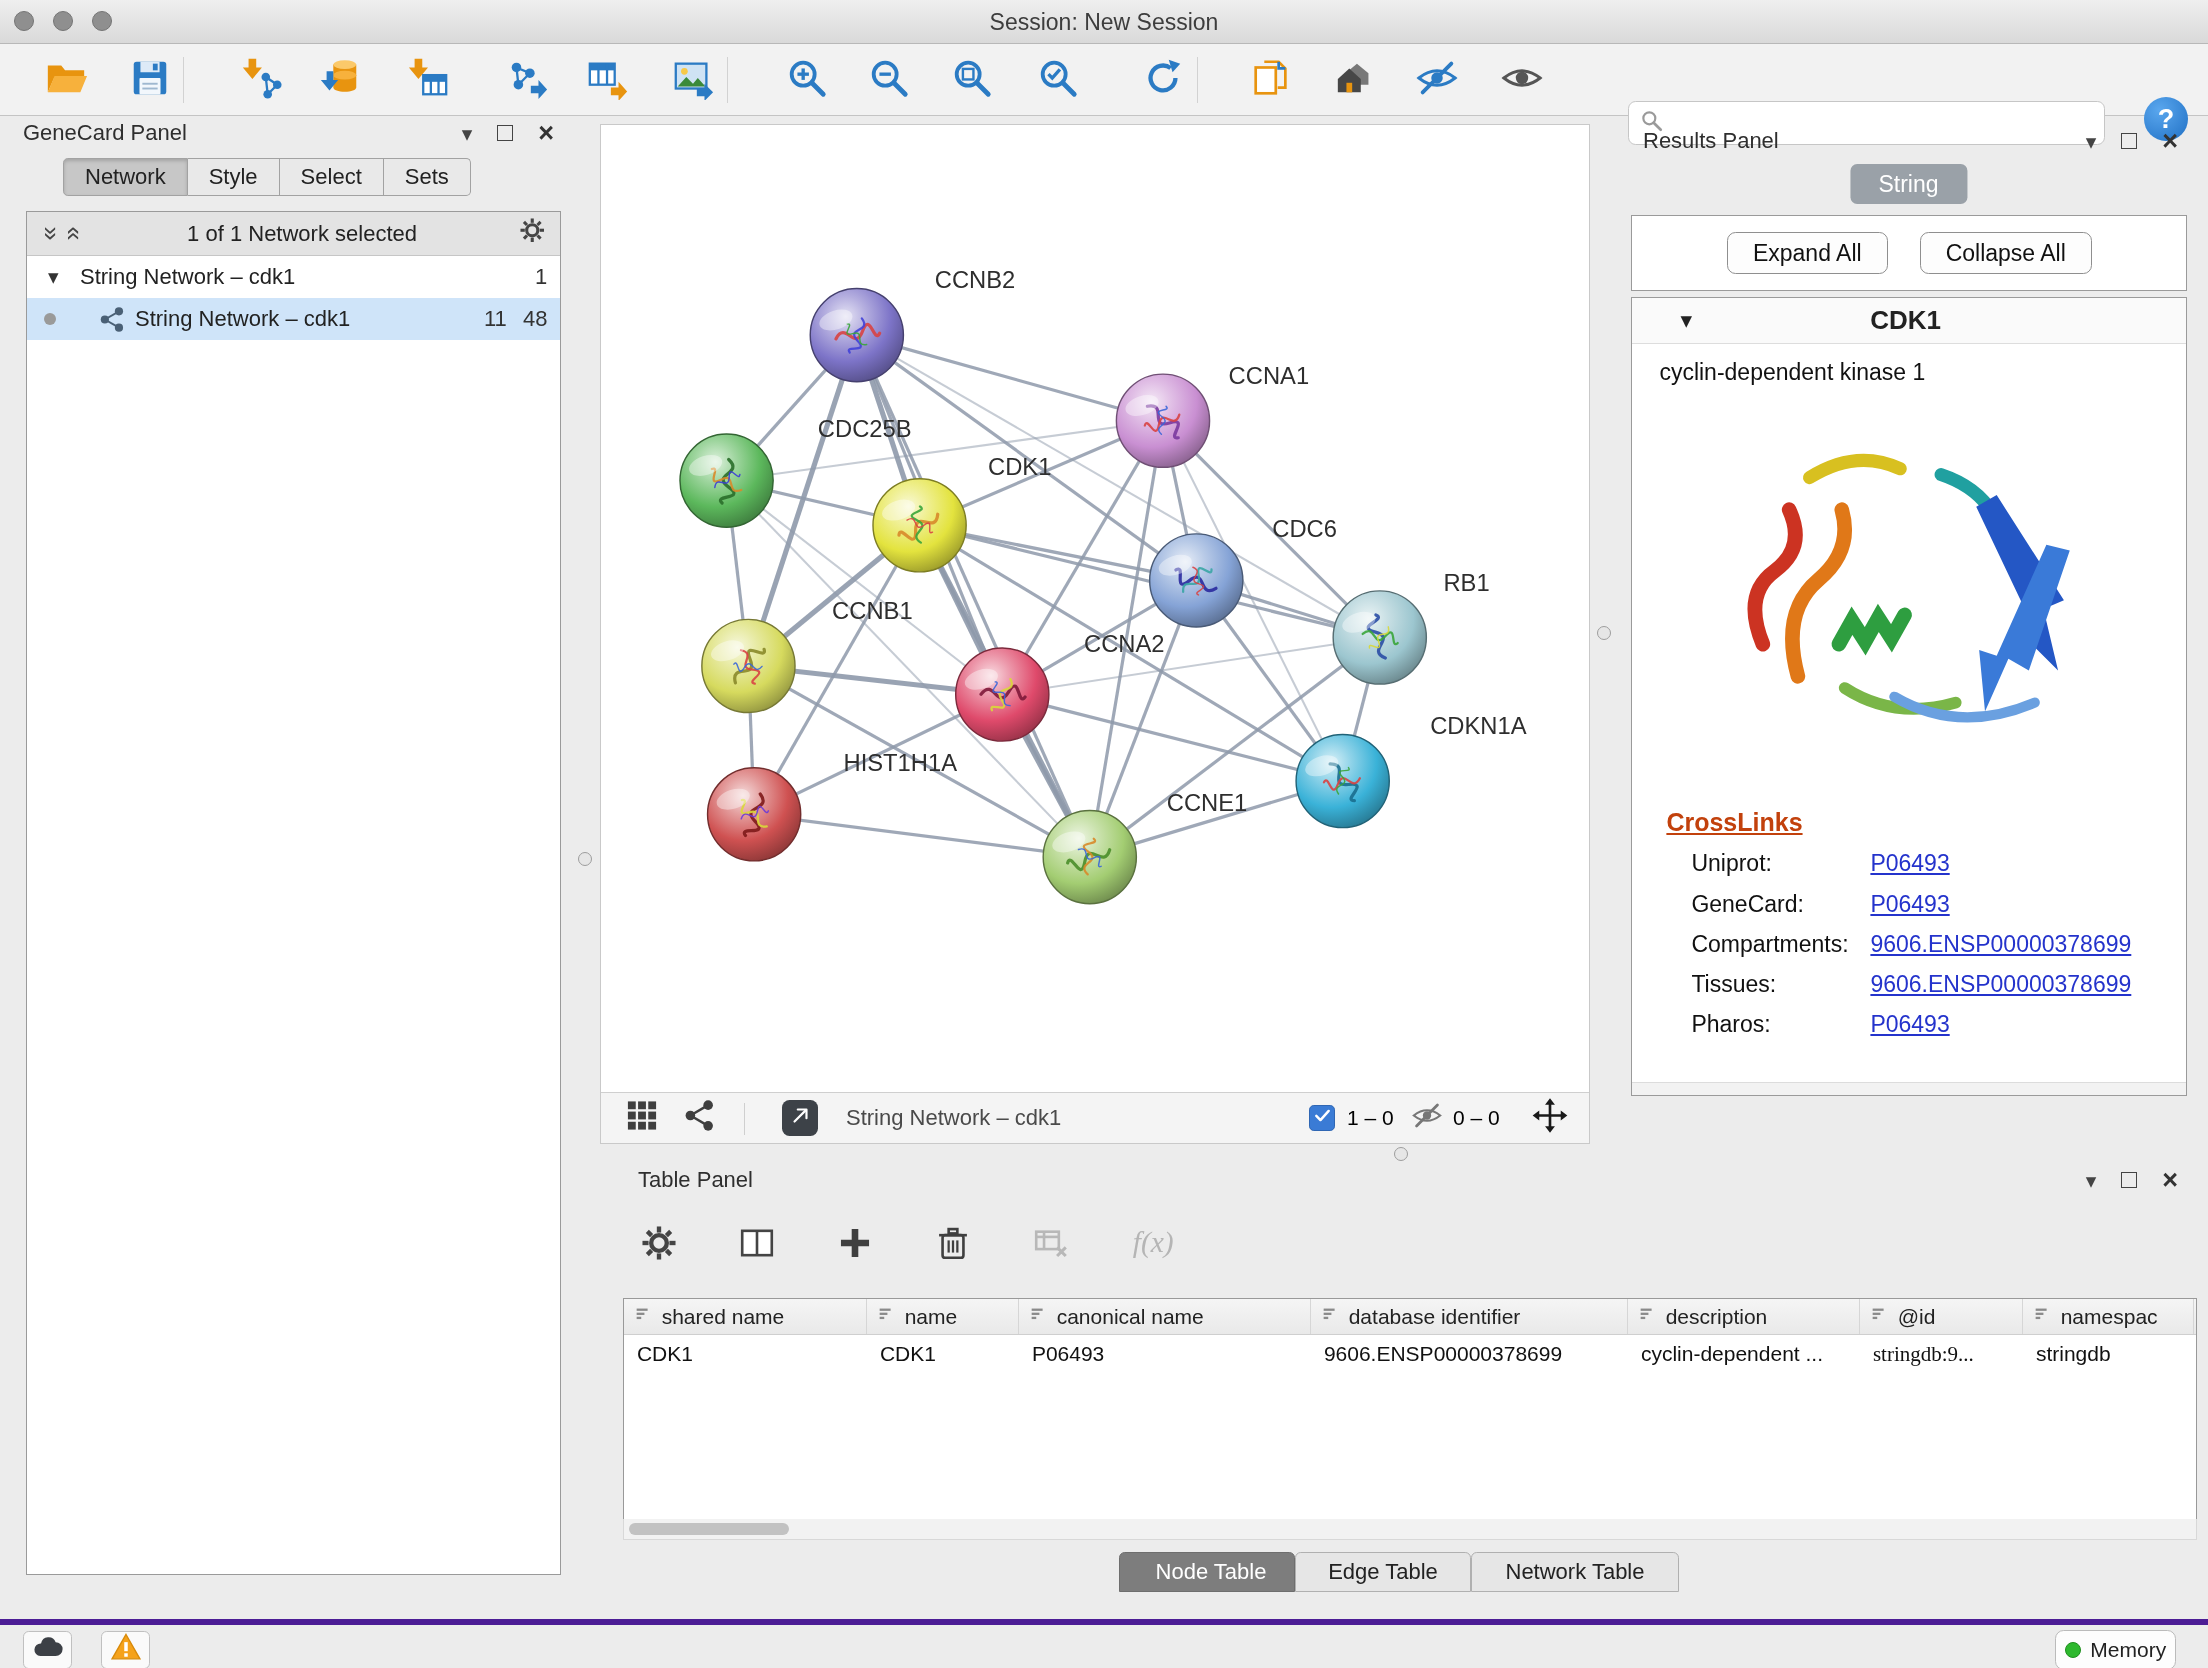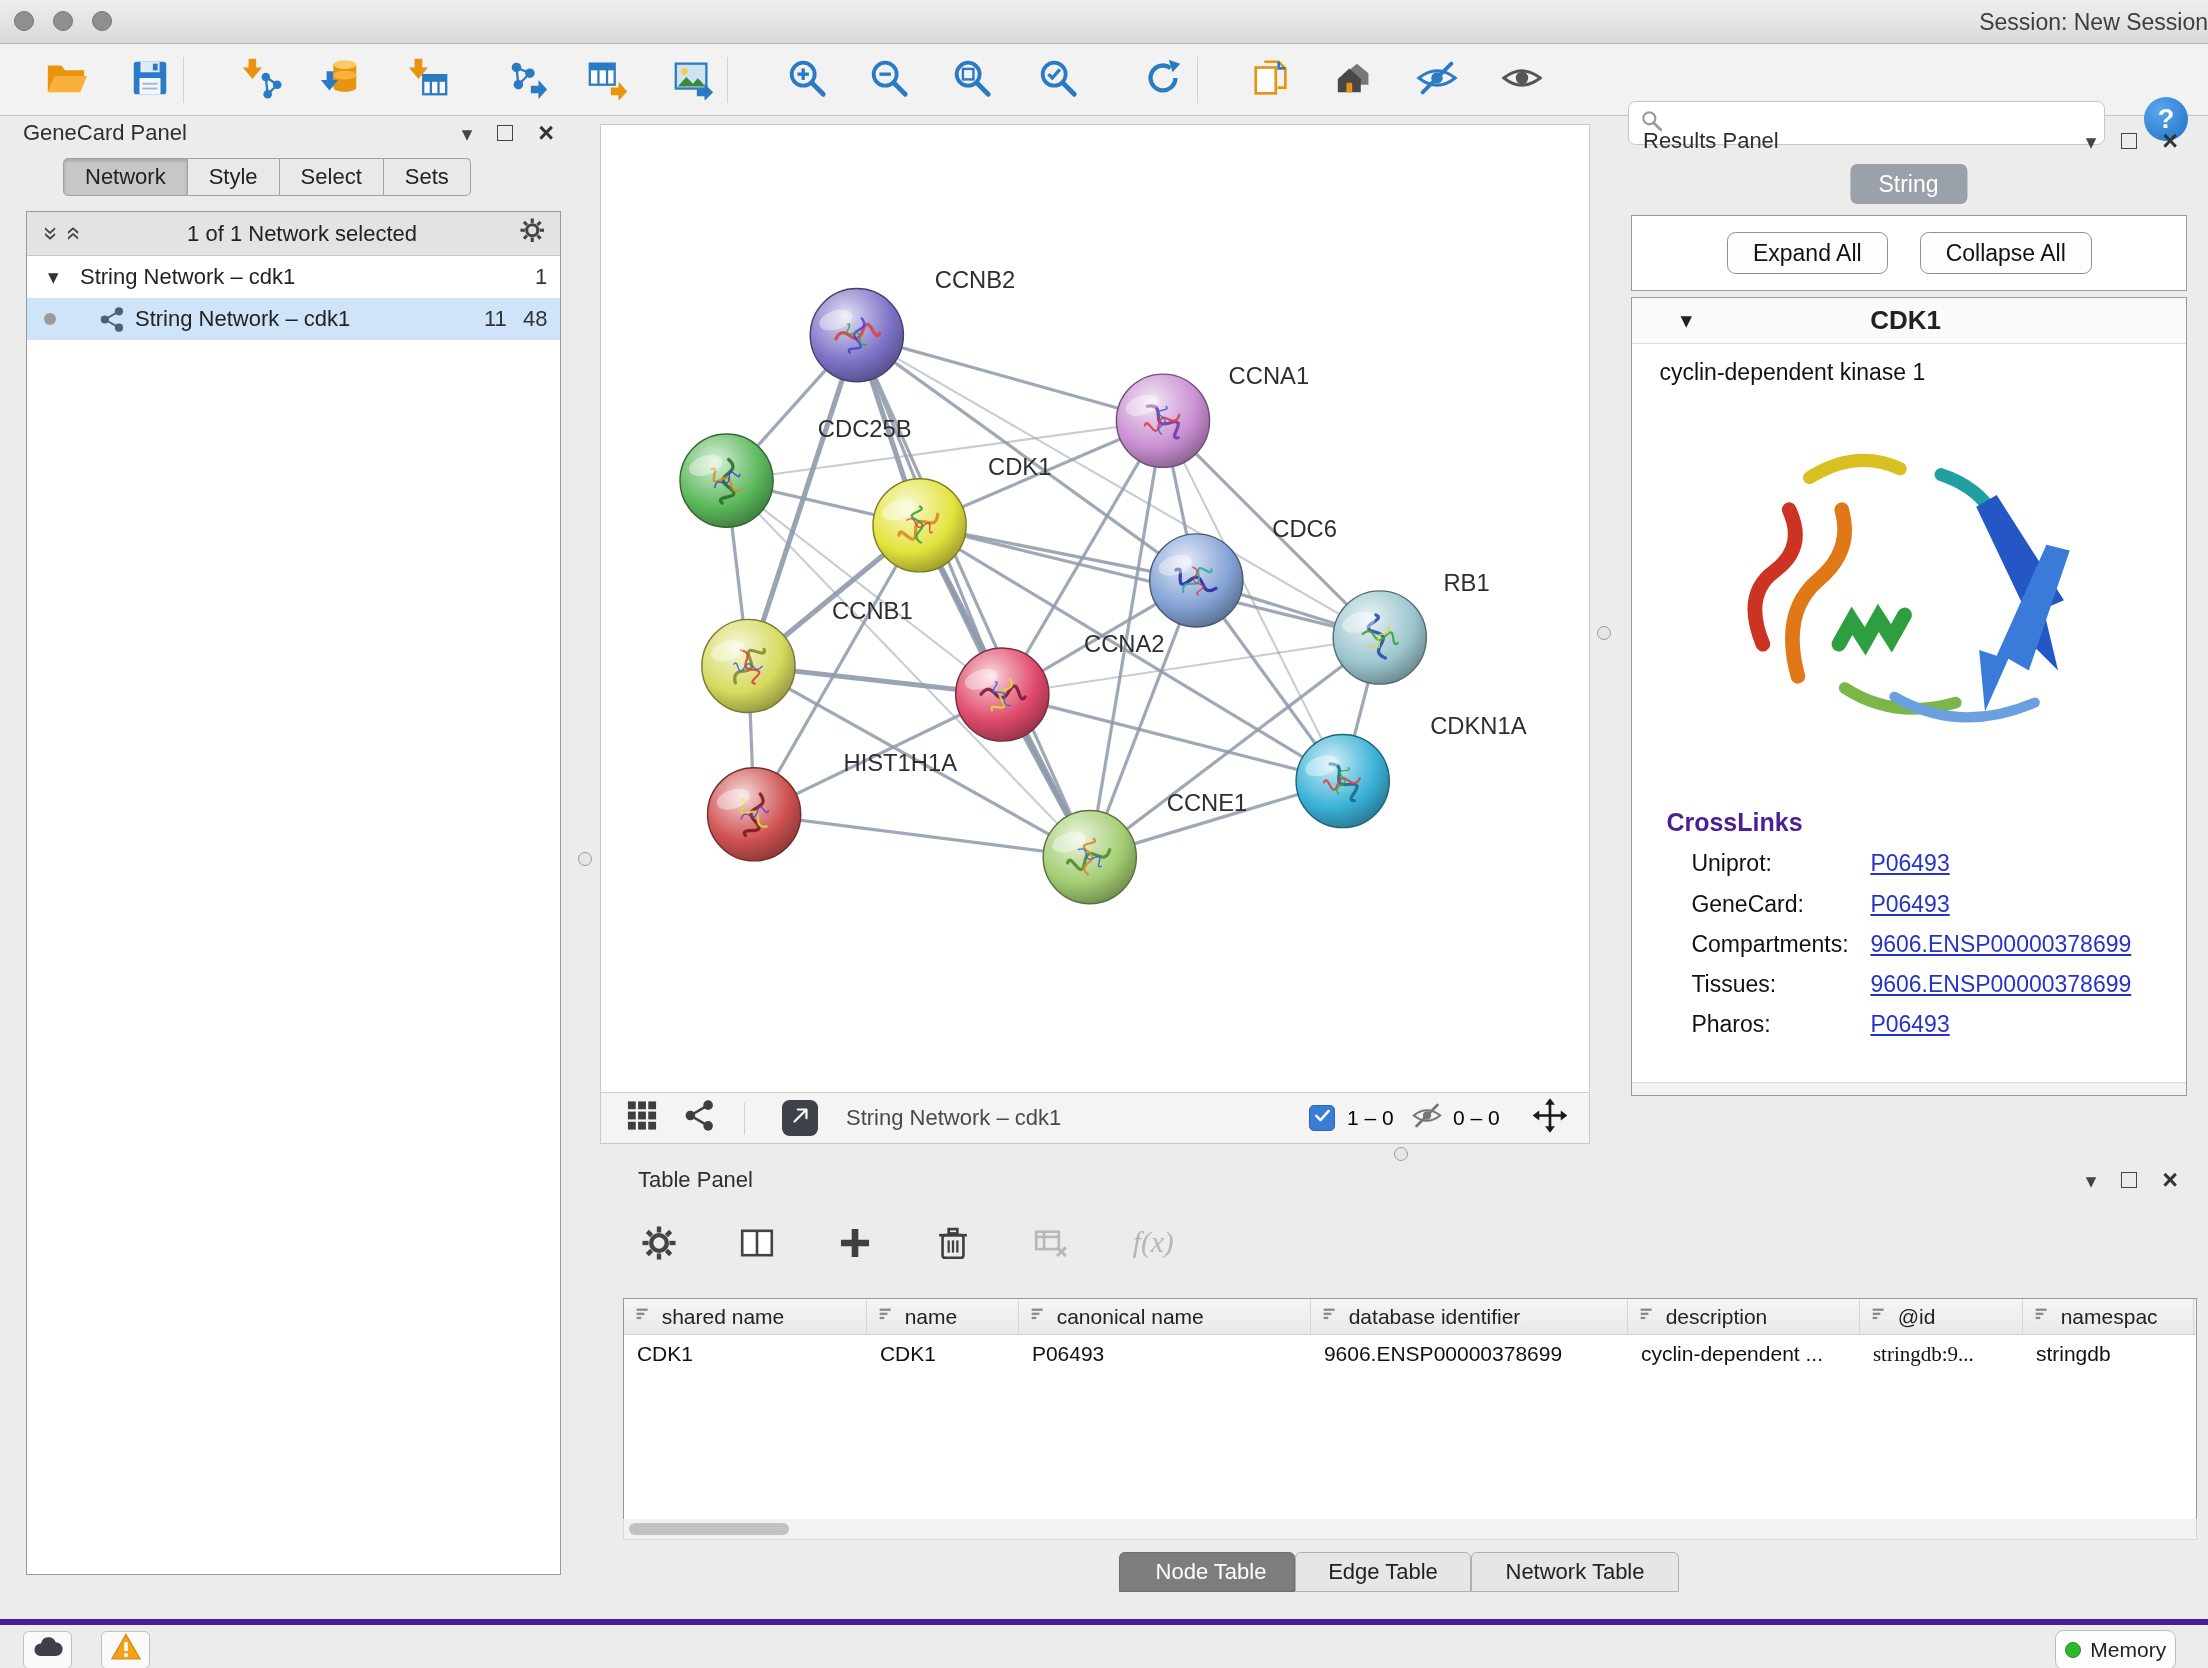--- a/index.html
+++ b/index.html
@@ -2,21 +2,21 @@
 <html style="font-size:15px"><head>
 <meta charset="utf-8">
 <style>
   *{margin:0;padding:0;box-sizing:border-box;}
   html,body{width:2208px;height:1668px;}
   body{font-family:"Liberation Sans",sans-serif;background:#ececec;position:relative;overflow:hidden;font-size:21px;color:#222;}
 
   
   .titlebar{position:absolute;left:0;top:0;width:100%;height:44px;background:linear-gradient(#efefef,#d9d9d9);border-bottom:1px solid #b8b8b8;}
   .traffic{position:absolute;top:11.4px;width:20px;height:20px;border-radius:50%;background:#8f8f8f;border:1px solid #757575;}
-  .title-text{position:absolute;top:8.6px;left:0;width:100%;text-align:right;font-size:23px;color:#3d3d3d;}
+  .title-text{position:absolute;top:8.6px;left:0;width:100%;text-align:center;font-size:23px;color:#3d3d3d;}
 
   
   .toolbar{position:absolute;left:0;top:44px;width:100%;height:72px;background:#f2f2f2;border-bottom:1px solid #c4c4c4;}
   #toolbar-items{position:absolute;left:0;top:0;height:72px;display:flex;align-items:center;}
   .tb-btn{width:63px;height:59px;display:flex;align-items:center;justify-content:center;border-radius:5.7px;}
   .tb-sep{width:1px;height:46px;background:#d2d2d2;margin-left:1.9px;}
   .search-box{position:absolute;left:1628px;top:57px;width:477px;height:44px;background:#fff;border:1px solid #c6c6c6;border-radius:7.6px;display:flex;align-items:center;padding-left:9.5px;}
   .search-box input{border:none;outline:none;flex:1;font-size:21px;font-family:inherit;background:transparent;margin-left:7.6px;}
   .help-btn{position:absolute;left:2144px;top:53px;width:44px;height:44px;border-radius:50%;background:radial-gradient(circle at 35% 30%, #5aa7ee, #1f6fc4);color:#fff;font-size:27px;font-weight:bold;display:flex;align-items:center;justify-content:center;border:none;}
 
@@ -59,21 +59,21 @@
   .results-panel{position:absolute;left:1620px;top:124px;width:577px;height:1040px;}
   .string-tab{position:absolute;left:50%;transform:translateX(-50%);top:40px;background:#9aa1a8;color:#fff;font-size:23px;padding:6.7px 28.5px;border-radius:6.7px;}
   .rp-box1{position:absolute;left:11.4px;width:556px;top:91px;height:76px;background:#fff;border:1px solid #9a9a9a;display:flex;align-items:center;justify-content:center;gap:32px;}
   .rp-btn{background:#fdfdfd;border:1.9px solid #8f8f8f;border-radius:8.6px;font-size:23px;font-family:inherit;padding:6.7px 25px;color:#111;}
   .rp-box2{position:absolute;left:11.4px;width:556px;top:173px;height:799px;background:#fff;border:1px solid #9a9a9a;overflow:hidden;}
   .rp-sec-head{height:46px;display:flex;align-items:center;background:#fafafa;border-bottom:1px solid #ddd;}
   .rp-sec-head .tri{margin-left:48px;font-size:23px;color:#222;}
   .rp-gene{flex:1;text-align:center;font-size:26px;font-weight:bold;margin-right:67px;}
   .rp-desc{padding:15px 0 0 27px;font-size:23px;color:#111;}
   .protein-wrap{display:flex;justify-content:center;margin-top:17px;}
-  .crosslinks{padding:25px 0 0 34px;font-size:25px;font-weight:bold;color:#4c1d95;}
+  .crosslinks{padding:25px 0 0 34px;font-size:25px;font-weight:bold;color:#c2410c;text-decoration:underline;}
   .link-row{display:flex;padding:13.3px 0 0 59px;font-size:23px;}
   .link-row .lbl{width:179px;color:#111;}
   .link-row .link{color:#2433cc;text-decoration:underline;cursor:pointer;}
   .rp-scroll{position:absolute;left:0;bottom:0;width:100%;height:13.3px;background:#f2f2f2;border-top:1px solid #dcdcdc;}
 
   
   .table-panel{position:absolute;left:615px;top:1163px;width:1582px;height:442px;}
   .tp-toolbar{position:absolute;left:22px;top:55px;height:49px;display:flex;align-items:center;gap:54px;}
   .tp-ico{width:44px;height:44px;display:flex;align-items:center;justify-content:center;}
   .fx{font-family:"Liberation Serif",serif;font-style:italic;font-size:29.5px;color:#b5b5b5;margin-left:5.7px;}

